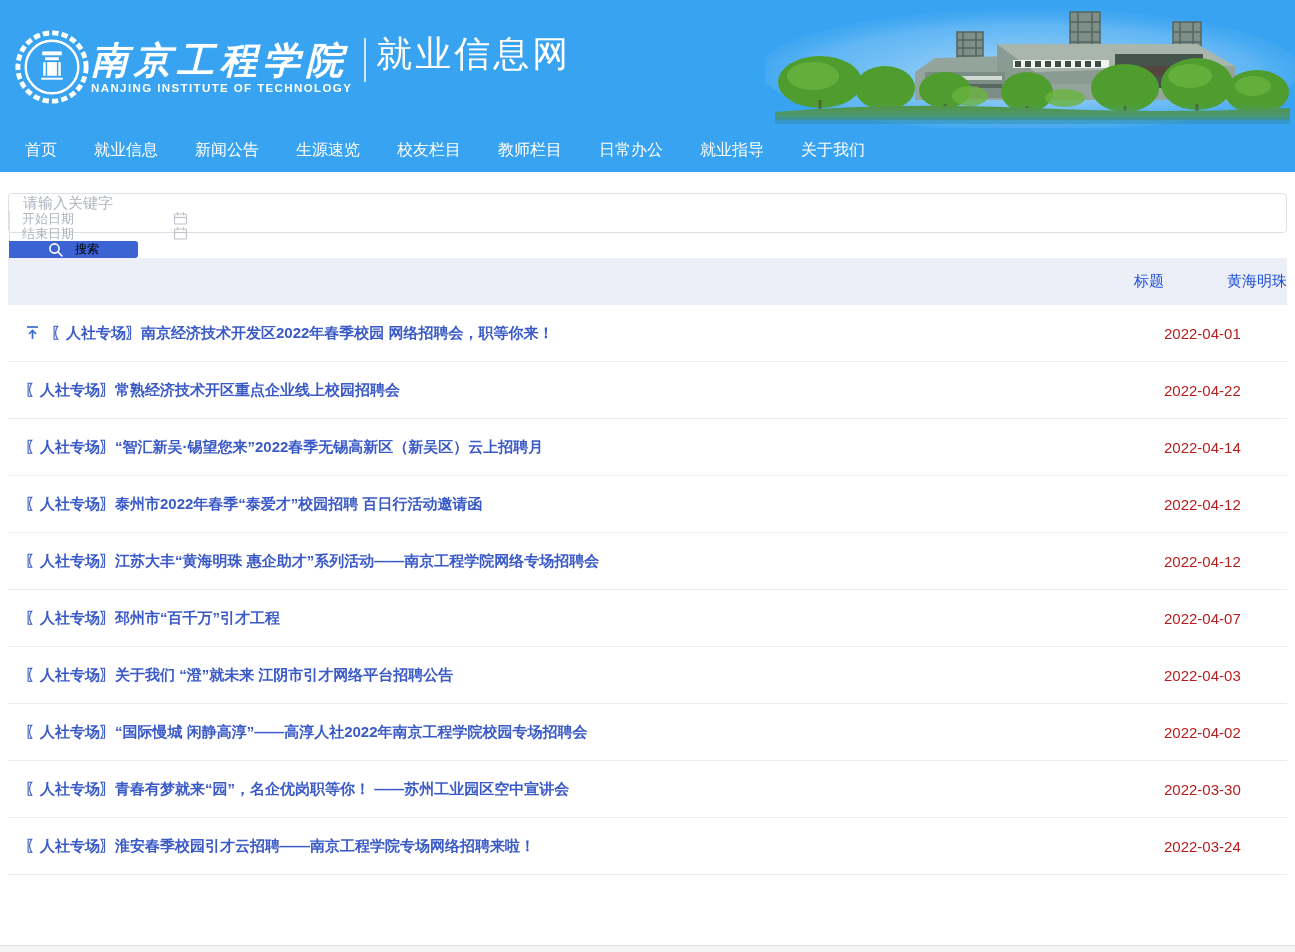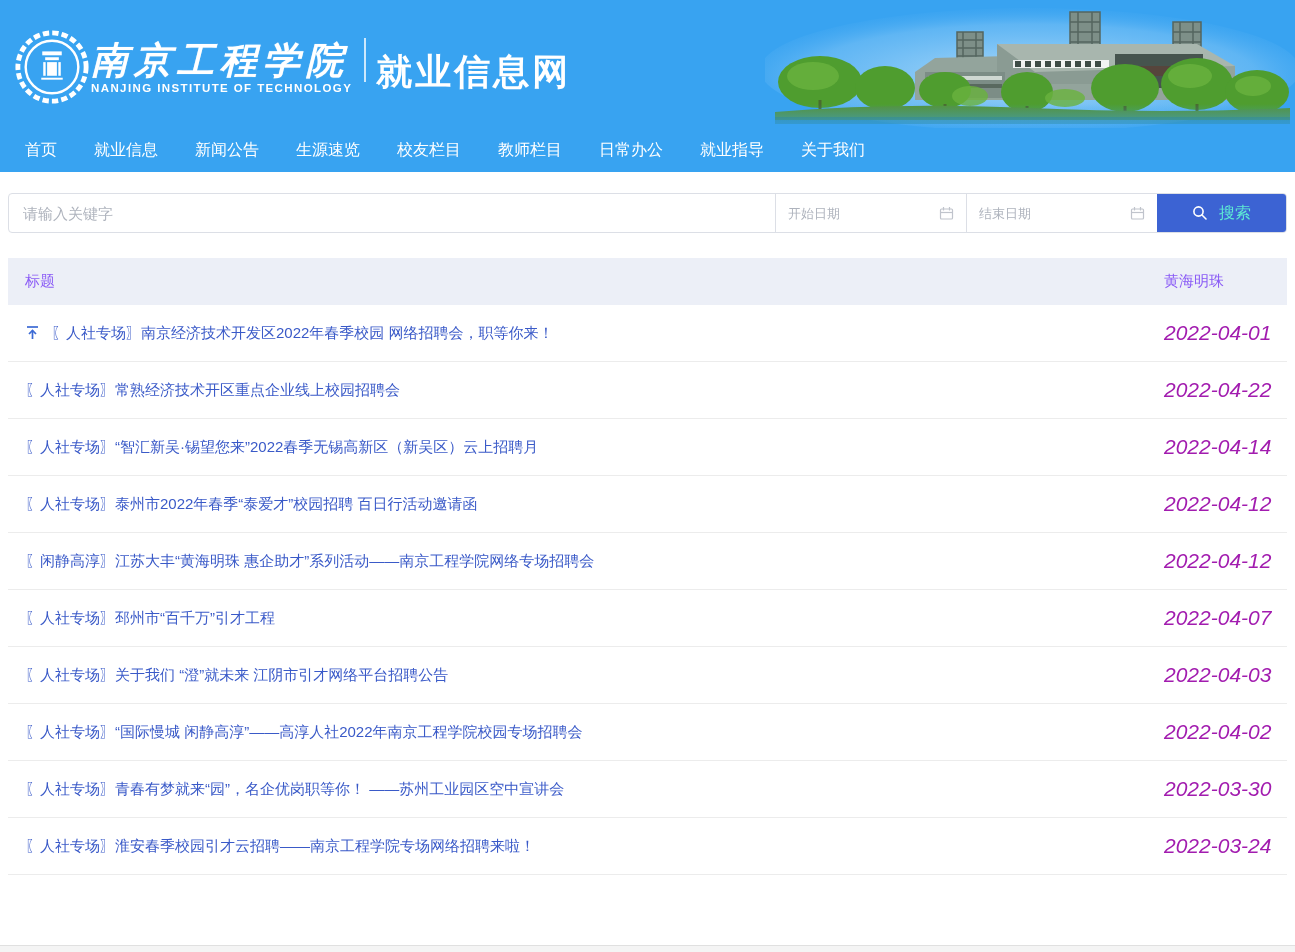--- a/index.html
+++ b/index.html
@@ -33,22 +33,22 @@
   }
   .uni-en{
     font-size:11.5px; font-weight:bold; letter-spacing:1.4px;
     margin-top:2px; white-space:nowrap;
   }
   .brand-divider{
     width:2px; height:44px; background:rgba(255,255,255,.75);
     margin:10px 10px 0 12px; align-self:flex-start;
   }
   .site-name{
-    color:#fff; font-size:36px; font-weight:bold;
-    letter-spacing:3px; margin-top:20px; align-self:flex-start;
+    color:#fff; font-size:36px; font-weight:normal;
+    letter-spacing:3px; margin-top:2px; align-self:flex-start;
     white-space:nowrap;
   }
   .campus-art{ position:absolute; right:0; top:0; z-index:1; }
 
   
   .nav{
     height:44px; background:#38a3f1;
     display:flex; align-items:center;
     padding-left:25px;
   }
@@ -58,71 +58,72 @@
   }
 
   
   .search-bar{
     margin:21px 8px 0 8px;
     height:40px;
     border:1px solid #dcdfe6;
     border-radius:4px;
     display:flex; align-items:stretch;
     background:#fff;
+    flex-direction:column;
   }
   .kw-input{
     flex:1; border:none; outline:none;
     font-size:15px; padding:0 14px; color:#333;
     background:transparent; border-radius:4px 0 0 4px;
   }
   .kw-input::placeholder{ color:#aeb3bd; }
   .date-field{
     width:191px; border-left:1px solid #dcdfe6;
     display:flex; align-items:center;
     padding:0 12px; position:relative;
   }
   .date-input{
     border:none; outline:none; flex:1; font-size:13px;
     color:#333; background:transparent; min-width:0;
   }
   .date-input::placeholder{ color:#aeb3bd; }
   .cal-icon{ flex:0 0 auto; margin-left:6px; }
   .search-btn{
     width:129px; border:none; cursor:pointer;
-    background:#3c63d3; color:#5eead4;
+    background:#3c63d3; color:#000000;
     border-radius:0 3px 3px 0;
-    font-size:16px;
+    font-size:12px;
     display:flex; align-items:center; justify-content:center; gap:11px;
   }
 
   
   .table-wrap{ margin:25px 8px 0 8px; }
   .t-head{
     background:#eceff7;
     height:47px; display:flex; align-items:center;
-    font-size:15px; color:#8b5cf6;
+    font-size:15px; color:#1d4ed8;text-align:right;
   }
   .t-col-title{ flex:1; padding-left:17px; }
   .t-col-date{ width:123px; flex:0 0 auto; }
   .t-row{
     height:57px; display:flex; align-items:center;
     border-bottom:1px solid #ececec;
     background:#fff;
   }
   .row-title-cell{
     flex:1; padding-left:17px; display:flex; align-items:center;
     overflow:hidden; white-space:nowrap;
   }
   .pin-icon{ flex:0 0 auto; margin-right:11px; display:inline-flex; }
   .row-title-link{
     font-size:15px; color:#3a5ac8; text-decoration:none;
-    cursor:pointer; white-space:nowrap; overflow:hidden;
+    cursor:pointer; white-space:nowrap; overflow:hidden;font-weight:bold;
   }
   .row-date{
-    width:123px; flex:0 0 auto; font-size:21px; color:#a21caf;font-style:italic;
+    width:123px; flex:0 0 auto; font-size:15px; color:#b91c1c;
   }
 
   
   .footer-strip{
     position:absolute; left:0; bottom:0; width:100%; height:7px;
     background:#f4f4f4; border-top:1px solid #e0e0e0;
   }
 </style>
 </head>
 <body>
@@ -308,21 +309,21 @@
     <div class="row-title-cell">
 
       <a class="row-title-link" href="#">〖人社专场〗泰州市2022年春季“泰爱才”校园招聘 百日行活动邀请函</a>
     </div>
     <div class="row-date">2022-04-12</div>
   </div>
 
   <div class="t-row">
     <div class="row-title-cell">
 
-      <a class="row-title-link" href="#">〖闲静高淳〗江苏大丰“黄海明珠 惠企助才”系列活动——南京工程学院网络专场招聘会</a>
+      <a class="row-title-link" href="#">〖人社专场〗江苏大丰“黄海明珠 惠企助才”系列活动——南京工程学院网络专场招聘会</a>
     </div>
     <div class="row-date">2022-04-12</div>
   </div>
 
 
   <div class="t-row">
     <div class="row-title-cell">
 
       <a class="row-title-link" href="#">〖人社专场〗邳州市“百千万”引才工程</a>
     </div>

